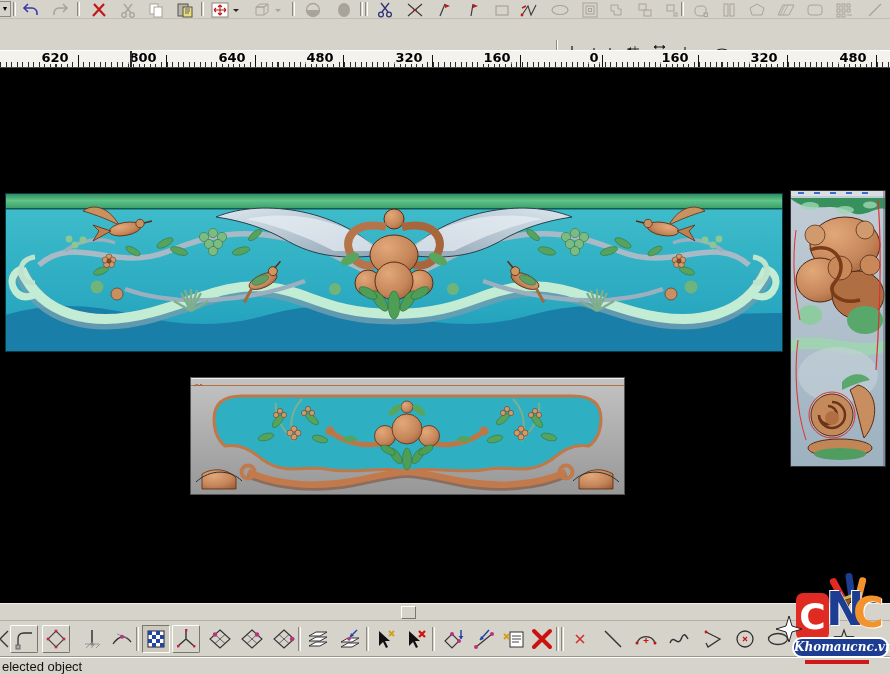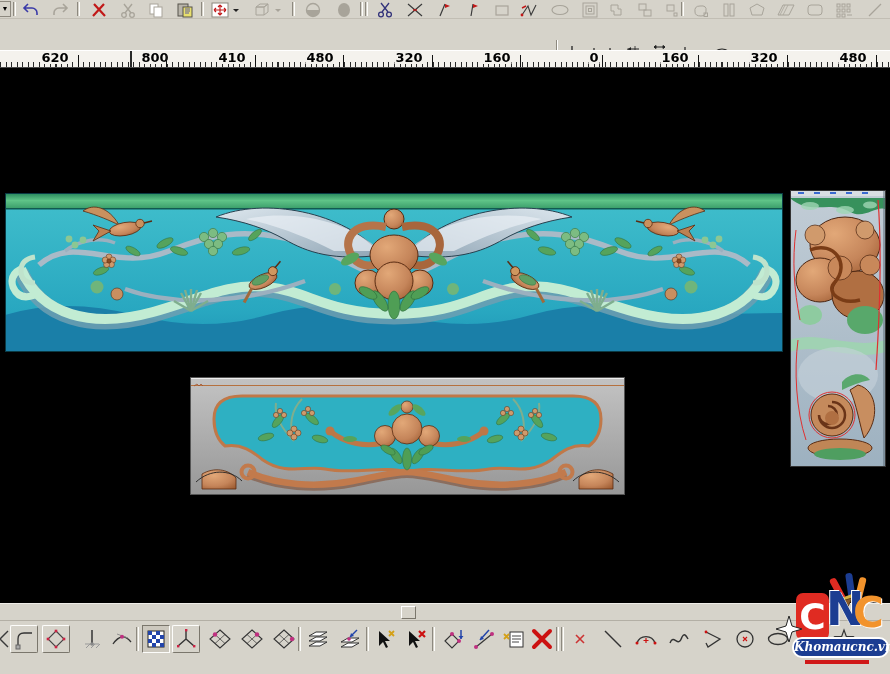--- a/index.html
+++ b/index.html
@@ -271,22 +271,22 @@
             <path d="M4,12 A8,6 0 1 1 20,12" stroke="#222" stroke-width="1.2" fill="none"></path>
             <path d="M4,12 l-1,-3 3,1 z M20,12 l1,-3 -3,1 z" fill="#222"></path>
             <path d="M12,10 l4,4 -4,4 -4,-4 z" fill="none" stroke="#222" stroke-width="1.1"></path>
           </svg>
         </span>
     </div>
   </div>
 
   <div class="ruler">
     <span class="lab" style="left:55px">620</span>
-    <span class="lab" style="left:155px">800</span>
-    <span class="lab" style="left:232px">410</span>
+    <span class="lab" style="left:143px">800</span>
+    <span class="lab" style="left:232px">640</span>
     <span class="lab" style="left:320px">480</span>
     <span class="lab" style="left:409px">320</span>
     <span class="lab" style="left:497px">160</span>
     <span class="lab" style="left:594px">0</span>
     <span class="lab" style="left:675px">160</span>
     <span class="lab" style="left:764px">320</span>
     <span class="lab" style="left:853px">480</span>
     <i class="mt" style="left:78px"></i>
     <i class="mt" style="left:166px"></i>
     <i class="mt" style="left:255px"></i>
@@ -736,20 +736,23 @@
           <circle cx="21" cy="18" r="1.4" fill="#cc1111"></circle>
         </svg>
       </span>
     <span class="bi" style="left:830px">
         <svg width="26" height="24" viewBox="0 0 26 24">
           <path d="M13,3 L15.4,9.6 L22,9.6 L16.8,13.8 L18.8,20.4 L13,16.4 L7.2,20.4 L9.2,13.8 L4,9.6 L10.6,9.6 Z" fill="none" stroke="#333" stroke-width="1.2"></path>
         </svg>
       </span>
   </div>
 
+  <div class="status">
+    <span>elected object</span>
+  </div>
 
   <span class="sparkle"><svg width="26" height="26" viewBox="0 0 26 26">
         <polygon points="13,0 16,10 26,13 16,16 13,26 10,16 0,13 10,10" fill="#fff" stroke="#222" stroke-width="1"></polygon>
       </svg></span>
 
   <div class="logo">
     <svg style="position:absolute;left:36px;top:0" width="44" height="44" viewBox="0 0 40 44">
       <rect x="4" y="6" width="7" height="24" rx="3" fill="#e02b22" transform="rotate(-28 8 18)"></rect>
       <rect x="17" y="2" width="7" height="28" rx="3" fill="#1c3d92" transform="rotate(-8 20 16)"></rect>
       <rect x="27" y="6" width="7" height="24" rx="3" fill="#f2932c" transform="rotate(14 30 18)"></rect>

